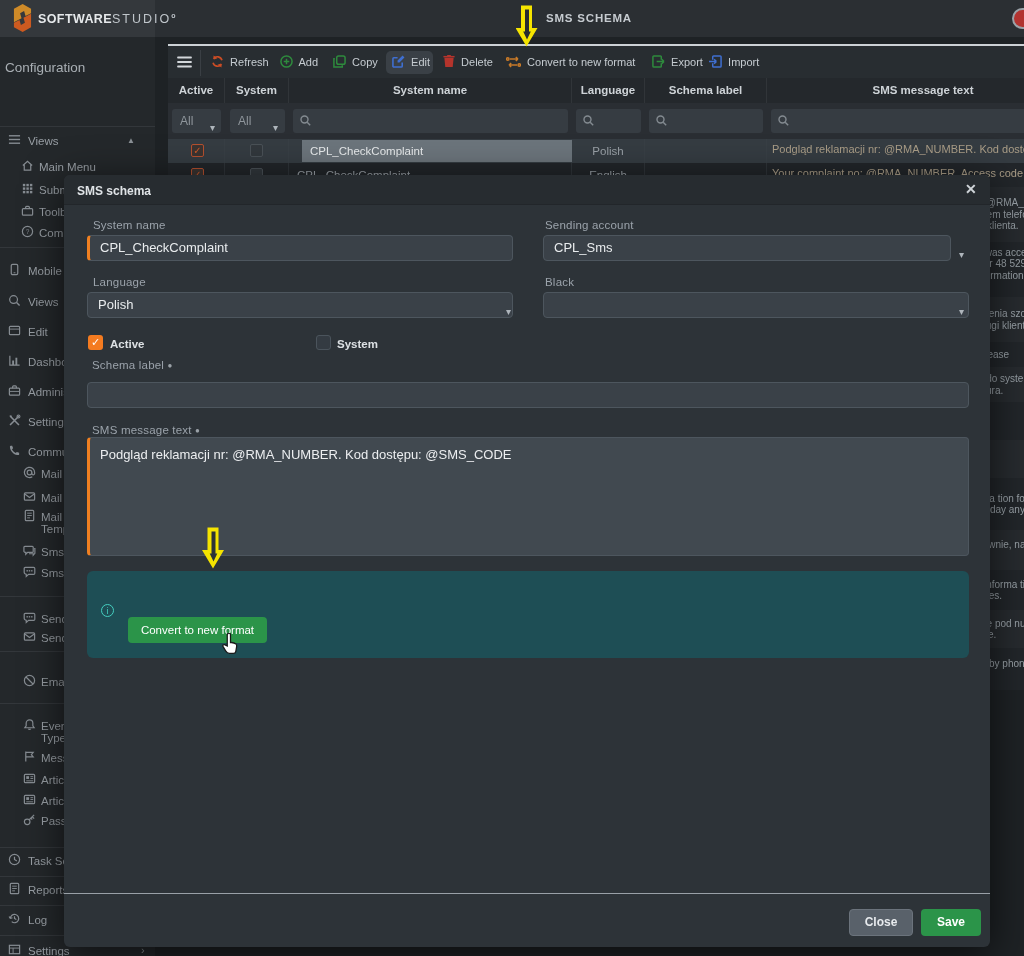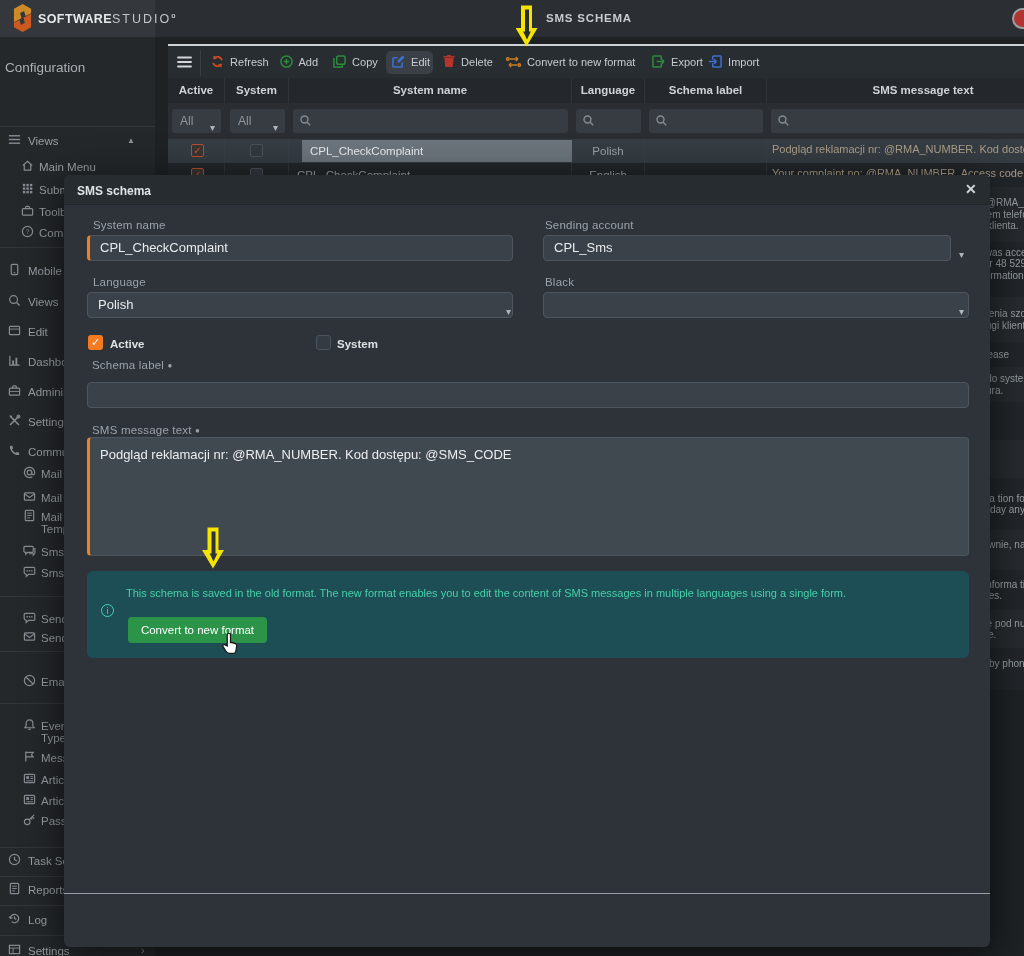--- a/index.html
+++ b/index.html
@@ -675,25 +675,28 @@
     <div style="position:absolute;left:273px;top:163px;font-size:11.5px;font-weight:bold;color:#dde1e4">System</div>
 
     <div class="lbl" style="left:28px;top:184px">Schema label <span style="font-size:8px;vertical-align:1px;color:#9aa1a7">●</span></div>
     <div class="inp" style="left:23px;top:207px;width:882px"></div>
 
     <div class="lbl" style="left:28px;top:249px">SMS message text <span style="font-size:8px;vertical-align:1px;color:#9aa1a7">●</span></div>
     <div id="ta">Podgląd reklamacji nr: @RMA_NUMBER. Kod dostępu: @SMS_CODE</div>
 
     <div id="ibox">
       <div id="iicon">i</div>
-      <div id="itext">This schema is saved in the old format. The new format enables you to edit the content of SMS messages in multiple languages using a single form.</div>
       <div id="cbtn">Convert to new format</div>
     </div>
 
     <div id="msep"></div>
+    <div id="mfoot">
+        <div id="closeB">Close</div>
+        <div id="saveB">Save</div>
+      </div>
   </div>
 
   <svg class="abs" style="left:516px;top:5px" width="22" height="42" viewBox="0 0 22 42">
     <path d="M5,0.5 L16,0.5 L16,23 L21.5,23 L10.5,41.5 L-0.5,23 L5,23 Z" fill="#f5e400"></path>
     <path d="M9,4.5 L13,4.5 L13,26.5 L14.8,26.5 L11,34.5 L7.2,26.5 L9,26.5 Z" fill="#272c30"></path>
   </svg>
   <svg class="abs" style="left:202px;top:527px" width="23" height="42" viewBox="0 0 22 42">
     <path d="M5,0.5 L16,0.5 L16,23 L21.5,23 L10.5,41.5 L-0.5,23 L5,23 Z" fill="#f5e400"></path>
     <path d="M9,4.5 L13,4.5 L13,26.5 L14.8,26.5 L11,34.5 L7.2,26.5 L9,26.5 Z" fill="#2d3338"></path>
   </svg>

